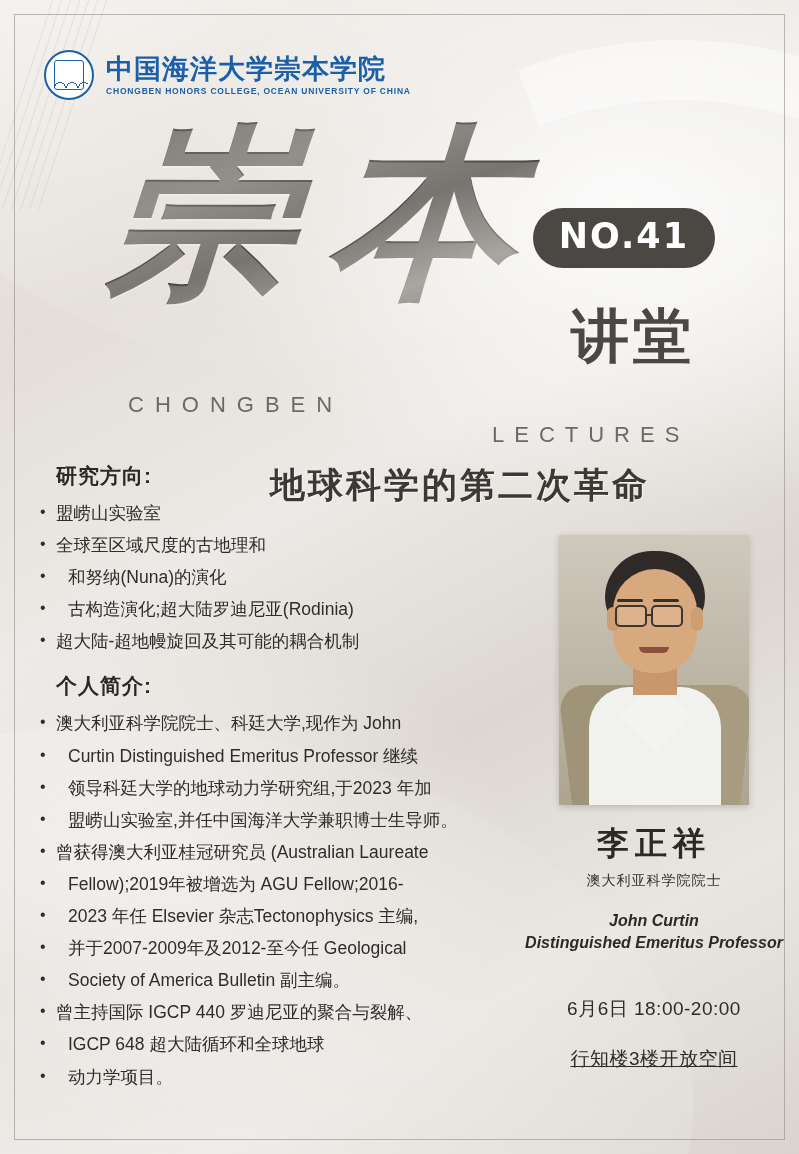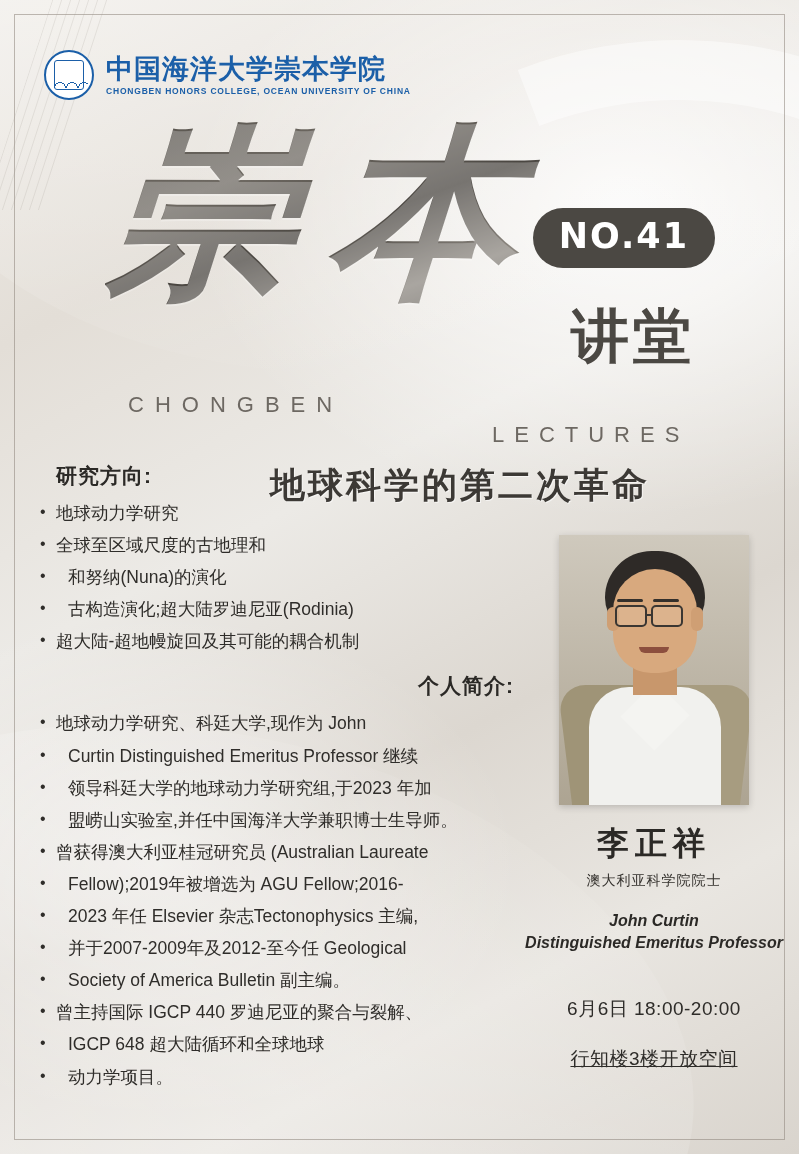--- a/index.html
+++ b/index.html
@@ -151,21 +151,21 @@
   
   .left-col {
     position: absolute; left: 34px; top: 462px; width: 480px;
     color: #2f2d2a;
   }
   .sec-head {
     font-size: 21px; font-weight: 700; color: #2b2926;
     margin: 0 0 8px 22px;
     letter-spacing: 1px;
   }
-  .sec-head.second { margin-top: 16px; text-align: right; }
+  .sec-head.second { margin-top: 16px; }
   ul.bullets { list-style: none; }
   ul.bullets li {
     position: relative;
     font-size: 17.5px;
     line-height: 1.72;
     padding-left: 22px;
     margin-bottom: 2px;
     color: #2f2d2a;
   }
   ul.bullets li::before {
@@ -276,30 +276,30 @@
   <div class="chongben-en">CHONGBEN</div>
   <div class="lectures-en">LECTURES</div>
   <div class="no-badge">NO.41</div>
   <div class="jiangtang">讲堂</div>
 
   <div class="subject-title">地球科学的第二次革命</div>
 
   <div class="left-col">
     <div class="sec-head">研究方向:</div>
     <ul class="bullets">
-      <li>地球动力学研究</li>
+      <li>盟崂山实验室</li>
       <li>全球至区域尺度的古地理和</li>
       <li style="padding-left:34px;">和努纳(Nuna)的演化</li>
       <li style="padding-left:34px;">古构造演化;超大陆罗迪尼亚(Rodinia)</li>
       <li>超大陆-超地幔旋回及其可能的耦合机制</li>
     </ul>
 
     <div class="sec-head second">个人简介:</div>
     <ul class="bullets">
-      <li>地球动力学研究、科廷大学,现作为 John</li>
+      <li>澳大利亚科学院院士、科廷大学,现作为 John</li>
       <li style="padding-left:34px;">Curtin Distinguished Emeritus Professor 继续</li>
       <li style="padding-left:34px;">领导科廷大学的地球动力学研究组,于2023 年加</li>
       <li style="padding-left:34px;">盟崂山实验室,并任中国海洋大学兼职博士生导师。</li>
       <li>曾获得澳大利亚桂冠研究员 (Australian Laureate</li>
       <li style="padding-left:34px;">Fellow);2019年被增选为 AGU Fellow;2016-</li>
       <li style="padding-left:34px;">2023 年任 Elsevier 杂志Tectonophysics 主编,</li>
       <li style="padding-left:34px;">并于2007-2009年及2012-至今任 Geological</li>
       <li style="padding-left:34px;">Society of America Bulletin 副主编。</li>
       <li>曾主持国际 IGCP 440 罗迪尼亚的聚合与裂解、</li>
       <li style="padding-left:34px;">IGCP 648 超大陆循环和全球地球</li>

